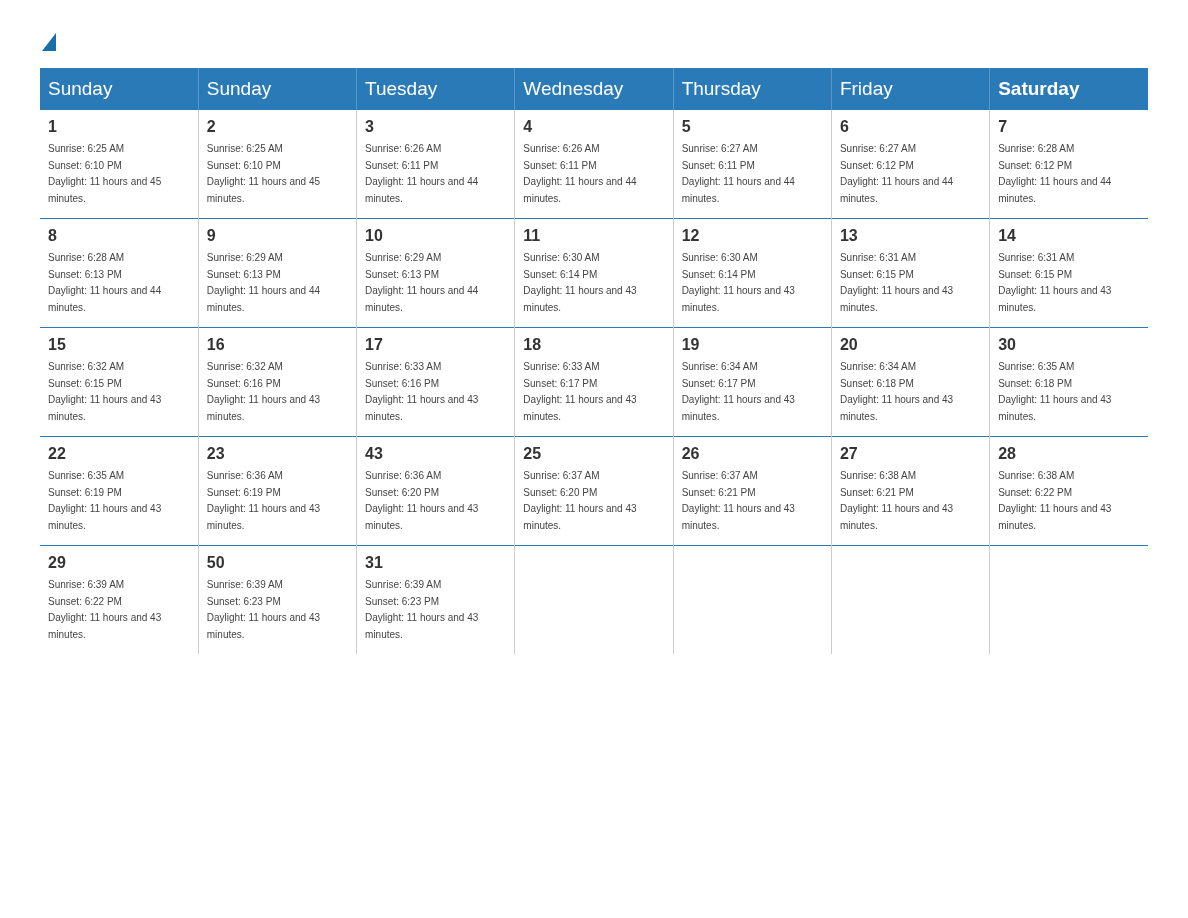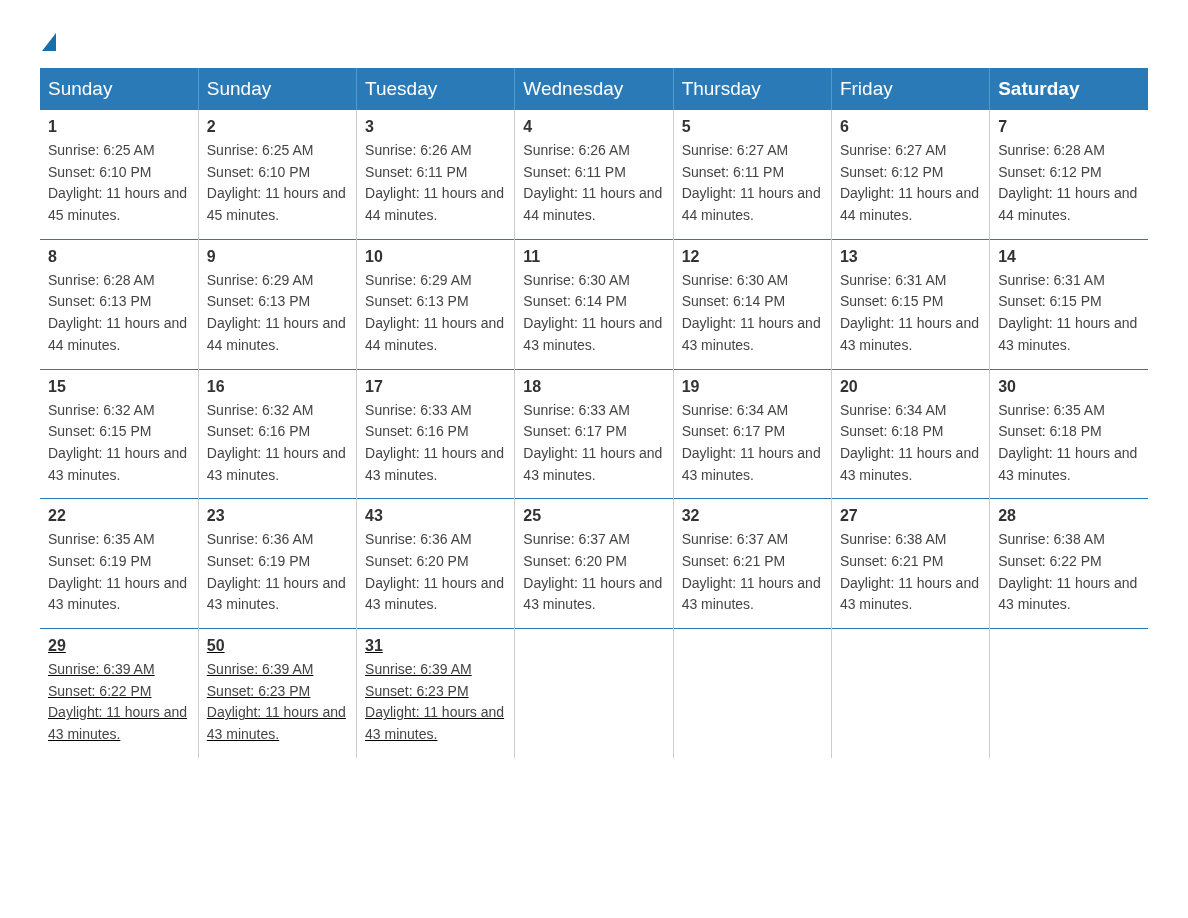--- a/index.html
+++ b/index.html
@@ -85,27 +85,26 @@
     }
     tbody td:last-child { border-right: none; }
     .day-num {
       font-size: 16px;
       font-weight: bold;
       color: #333;
       display: block;
       margin-bottom: 4px;
     }
     .day-info {
-      font-size: 14px;
+      font-size: 10px;
       color: #444;
       line-height: 1.55;
     }
     tbody tr:last-child {
       border-bottom: none;
-      text-decoration: underline;
     }
     tbody tr td.empty {
       background: #fff;
     }
   </style>
 </head>
 <body>
 
 <div class="header">
   <div class="logo">
@@ -237,21 +236,21 @@
         </td>
         <td>
           <span class="day-num">43</span>
           <span class="day-info">Sunrise: 6:36 AM<br>Sunset: 6:20 PM<br>Daylight: 11 hours and 43 minutes.</span>
         </td>
         <td>
           <span class="day-num">25</span>
           <span class="day-info">Sunrise: 6:37 AM<br>Sunset: 6:20 PM<br>Daylight: 11 hours and 43 minutes.</span>
         </td>
         <td>
-          <span class="day-num">32</span>
+          <span class="day-num">26</span>
           <span class="day-info">Sunrise: 6:37 AM<br>Sunset: 6:21 PM<br>Daylight: 11 hours and 43 minutes.</span>
         </td>
         <td>
           <span class="day-num">27</span>
           <span class="day-info">Sunrise: 6:38 AM<br>Sunset: 6:21 PM<br>Daylight: 11 hours and 43 minutes.</span>
         </td>
         <td>
           <span class="day-num">28</span>
           <span class="day-info">Sunrise: 6:38 AM<br>Sunset: 6:22 PM<br>Daylight: 11 hours and 43 minutes.</span>
         </td>

